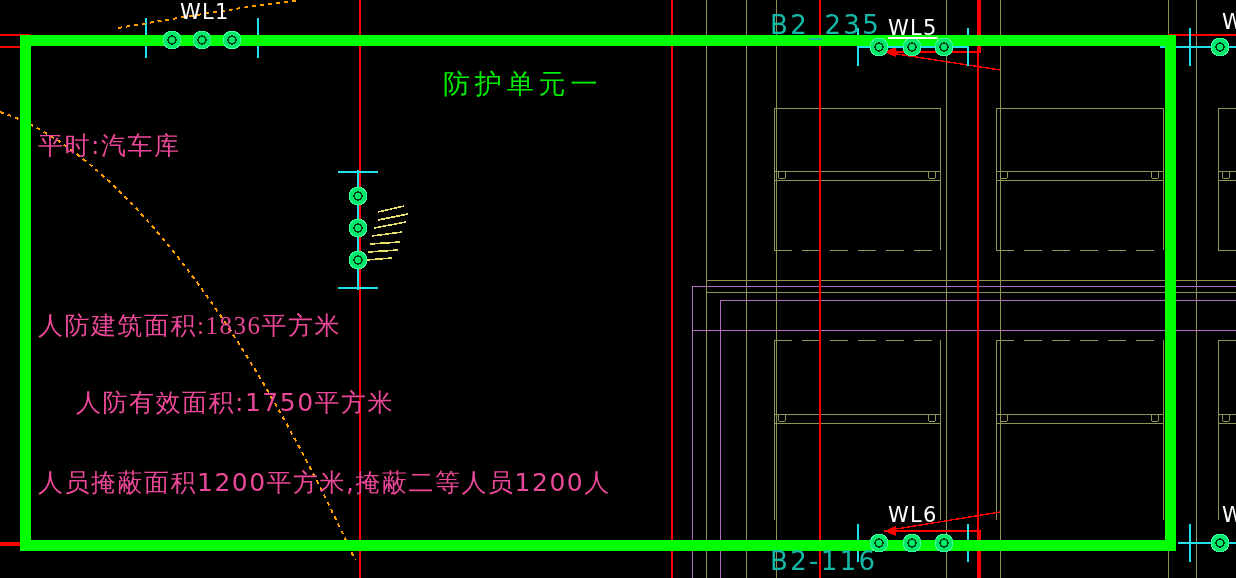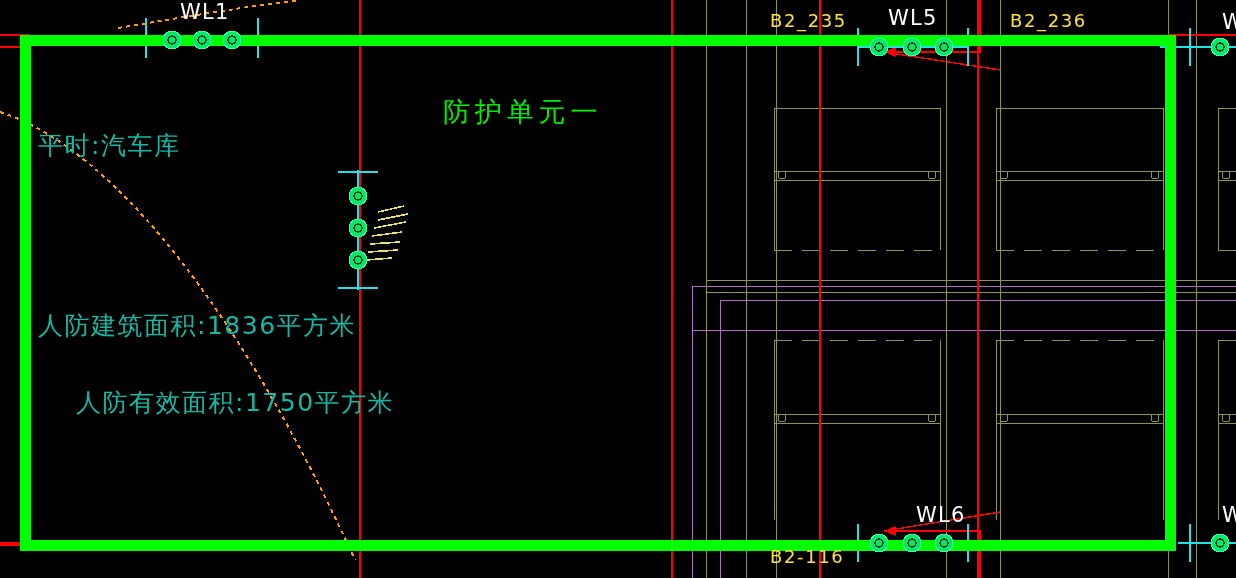--- a/index.html
+++ b/index.html
@@ -23,33 +23,33 @@
     display: block;
   }
   .cad-text {
     position: absolute;
     white-space: pre;
     font-family: "DejaVu Sans", sans-serif;
     pointer-events: none;
     letter-spacing: 0.06em;
   }
   .note-text {
-    color: #14b8a6;
+    color: #ec4899;
     font-size: 25px;
     line-height: 1;
     font-weight: 400;
   }
   .unit-title {
     color: #00ee00;
     font-size: 27px;
     letter-spacing: 0.18em;
   }
   .grid-label {
-    color: #fde047;
-    font-size: 18px;
+    color: #14b8a6;
+    font-size: 26px;
     letter-spacing: 0.09em;
   }
   .wl-label {
     color: #ffffff;
     font-size: 21px;
     letter-spacing: 0.06em;
   }
 </style>
 </head>
 <body>
@@ -227,40 +227,40 @@
           <circle cx="944" cy="543" r="4"></circle>
         <circle cx="1220" cy="47" r="4"></circle>
           <circle cx="1220" cy="543" r="4"></circle>
         <circle cx="358" cy="196" r="4"></circle>
           <circle cx="358" cy="228" r="4"></circle>
           <circle cx="358" cy="260" r="4"></circle>
       </g>
     </g>
   </svg>
 
-  <div class="cad-text unit-title" style="left:443px; top:66px;margin-top:28px;">防护单元一</div>
+  <div class="cad-text unit-title" style="left:443px; top:66px;">防护单元一</div>
 
   <div class="cad-text note-text" style="left:38px; top:133px;">平时:汽车库</div>
 
 
-  <div class="cad-text note-text" style="left:38px; top:313px;">人防建筑面积:1836平方米</div>
+  <div class="cad-text note-text" style="left:38px; top:313px;font-family:Liberation Serif, serif;">人防建筑面积:1836平方米</div>
 
   <div class="cad-text note-text" style="left:38px; top:390px;margin-left:38px;">人防有效面积:1750平方米</div>
 
+  <div class="cad-text note-text" style="left:38px; top:470px;">人员掩蔽面积1200平方米,掩蔽二等人员1200人</div>
 
   <div class="cad-text grid-label" style="left:770px; top:10px;">B2_235</div>
 
-  <div class="cad-text grid-label" style="left:1010px; top:10px;">B2_236</div>
 
   <div class="cad-text grid-label" style="left:770px; top:546px;text-align:center;">B2-116</div>
 
 
   <div class="cad-text wl-label" style="left:180px; top:0px;">WL1</div>
 
-  <div class="cad-text wl-label" style="left:888px; top:6px;">WL5</div>
-
-  <div class="cad-text wl-label" style="left:888px; top:503px;margin-left:28px;">WL6</div>
+  <div class="cad-text wl-label" style="left:888px; top:16px;text-decoration:underline;">WL5</div>
+
+  <div class="cad-text wl-label" style="left:888px; top:503px;">WL6</div>
 
   <div class="cad-text wl-label" style="left:1222px; top:10px;">W</div>
 
   <div class="cad-text wl-label" style="left:1222px; top:503px;">W</div>
 
 </div>
 
 </body></html>

